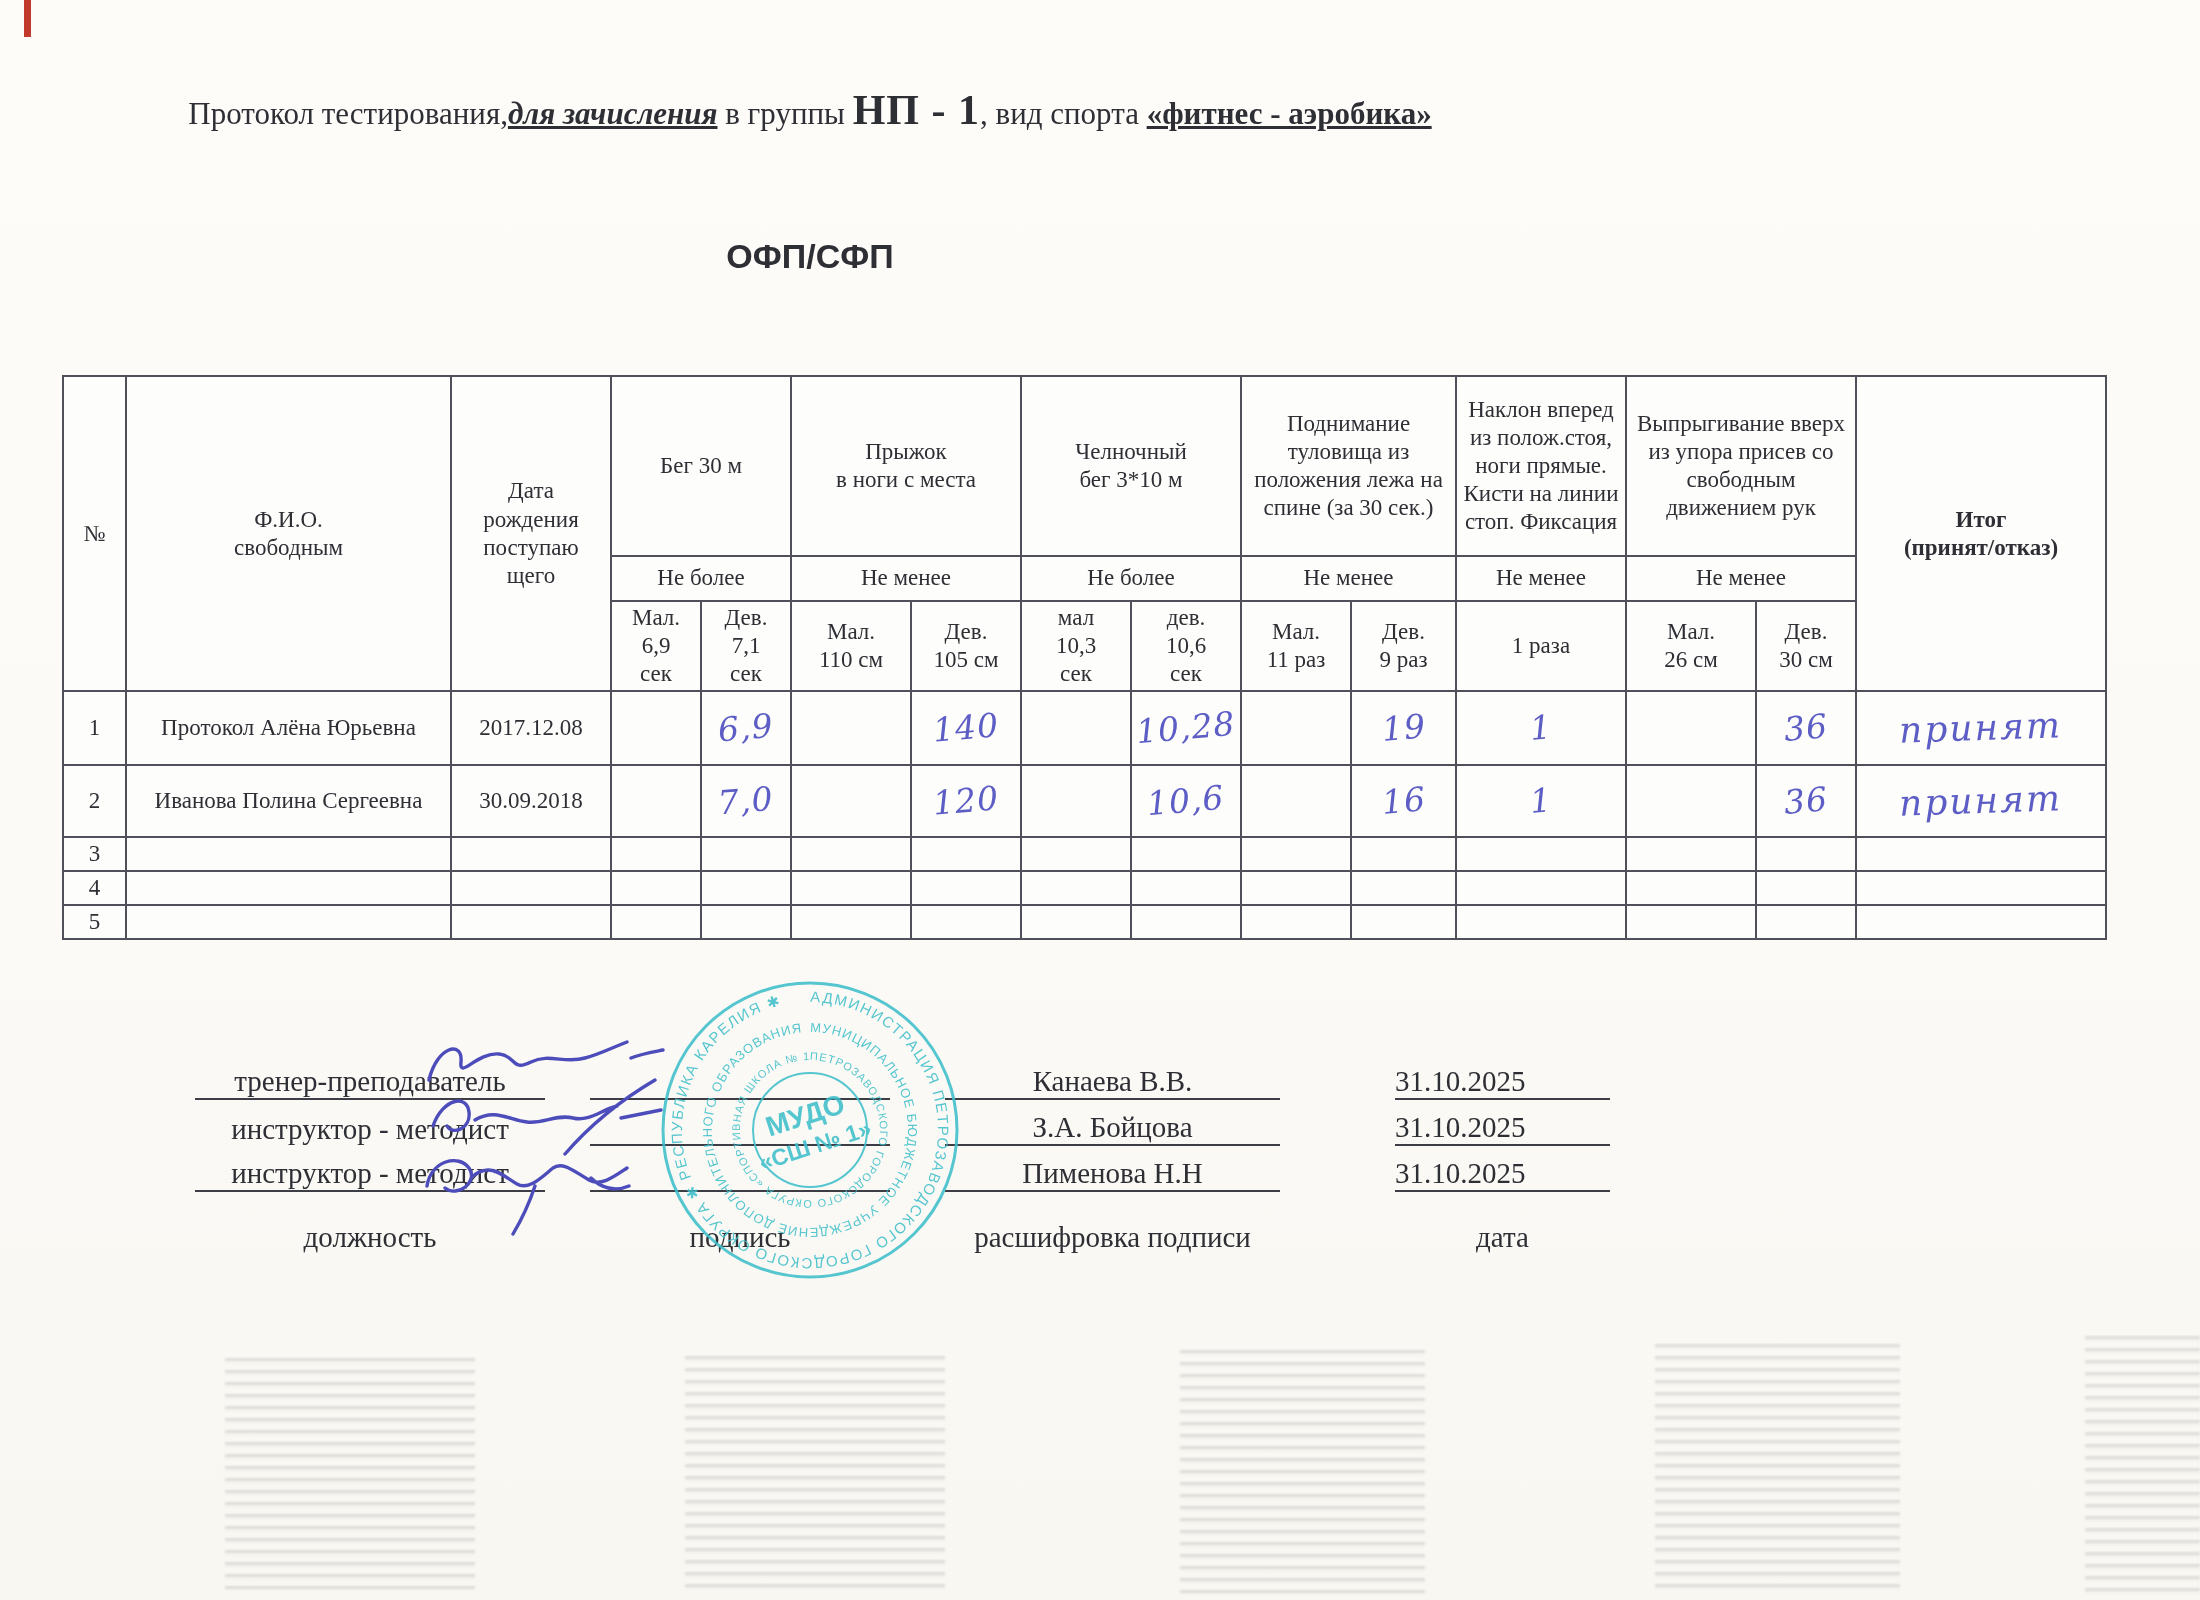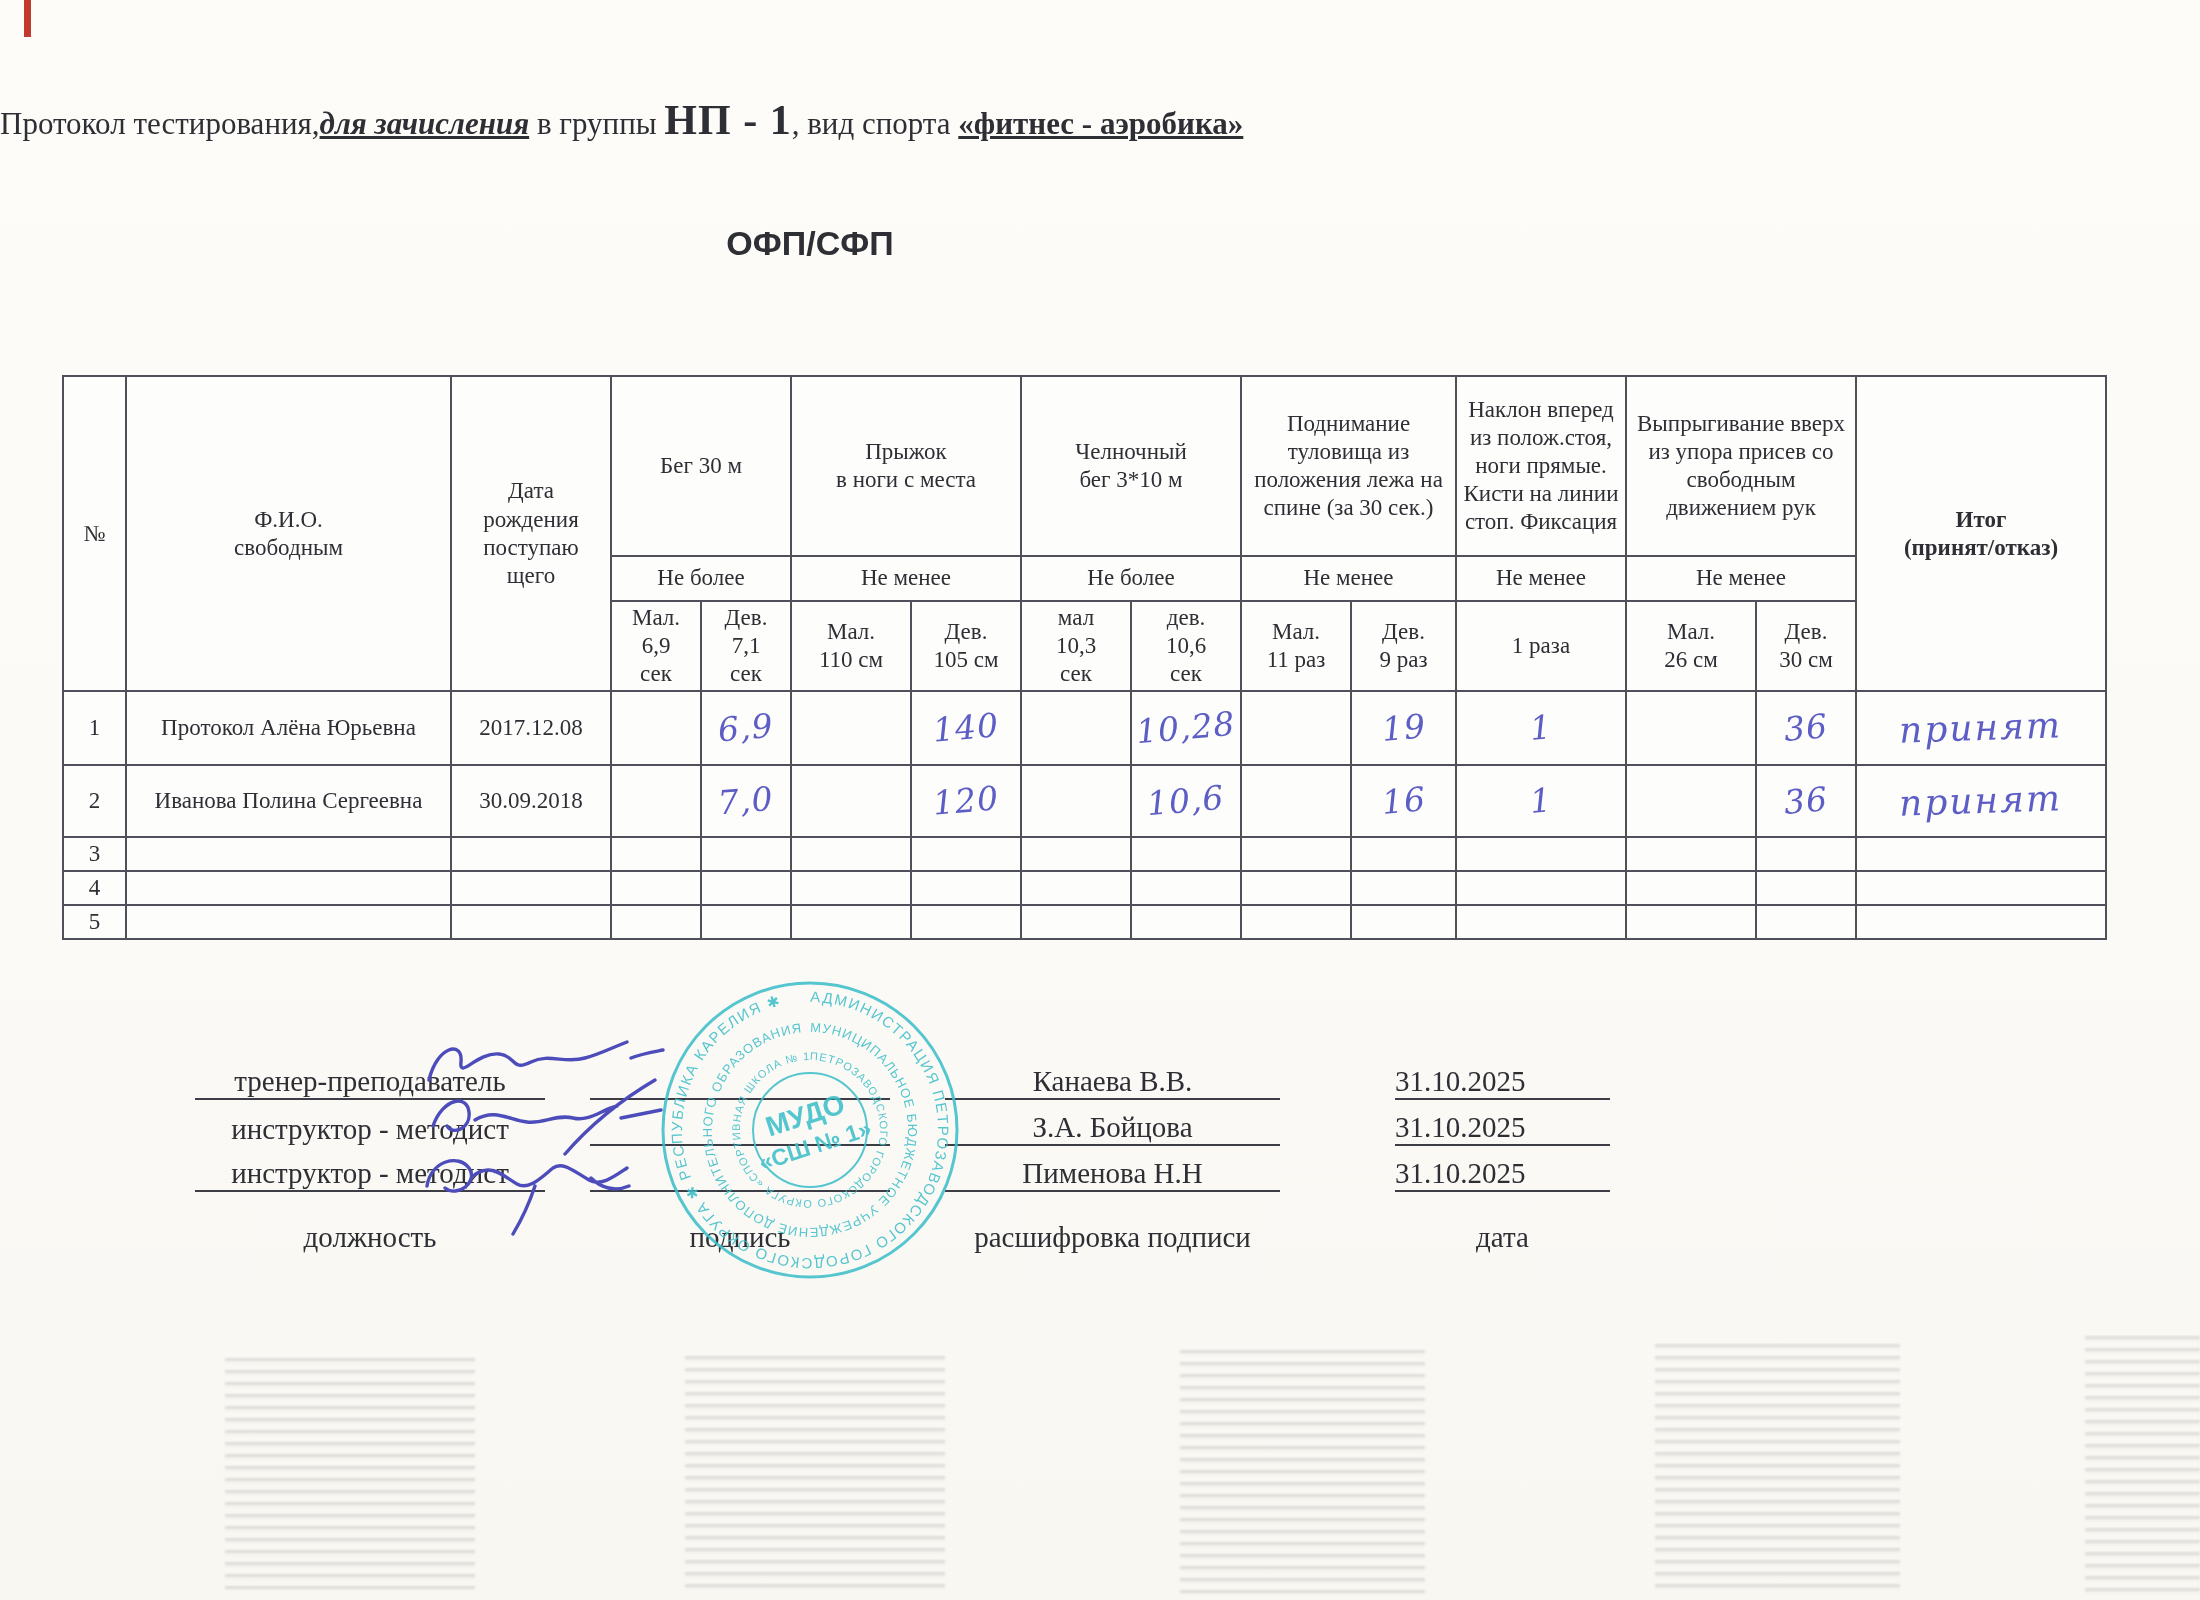--- a/index.html
+++ b/index.html
@@ -5,28 +5,28 @@
   html,body{margin:0;padding:0;}
   .page{
     position:relative;width:2200px;height:1600px;overflow:hidden;
     background:linear-gradient(180deg,#fdfcf9 0%,#fbfaf6 55%,#f8f7f2 100%);
     font-family:"Liberation Serif",serif;color:#2e2e35;
   }
   
   .corner-mark{position:absolute;left:24px;top:0;width:7px;height:37px;background:#c23a2e;}
 
   
-  .doc-header{position:absolute;left:0;top:98px;width:1620px;text-align:left;}
+  .doc-header{position:absolute;left:0;top:88px;width:1620px;text-align:center;}
   .h-line{font-size:31px;line-height:44px;white-space:nowrap;}
   .emph-ital{font-weight:bold;font-style:italic;text-decoration:underline;}
   .group-big{font-size:42px;font-weight:bold;letter-spacing:1px;}
   .bold{font-weight:bold;}
   .under{text-decoration:underline;}
   .section-title{
-    position:absolute;left:0;top:224px;width:1620px;text-align:center;
+    position:absolute;left:0;top:237px;width:1620px;text-align:center;
     font-family:"Liberation Sans",sans-serif;font-weight:bold;font-size:34px;
   }
 
   
   table.protocol{
     position:absolute;left:62px;top:375px;border-collapse:collapse;table-layout:fixed;
     background:#fdfdfb;
   }
   table.protocol td{
     border:2px solid #50505a;text-align:center;vertical-align:middle;

